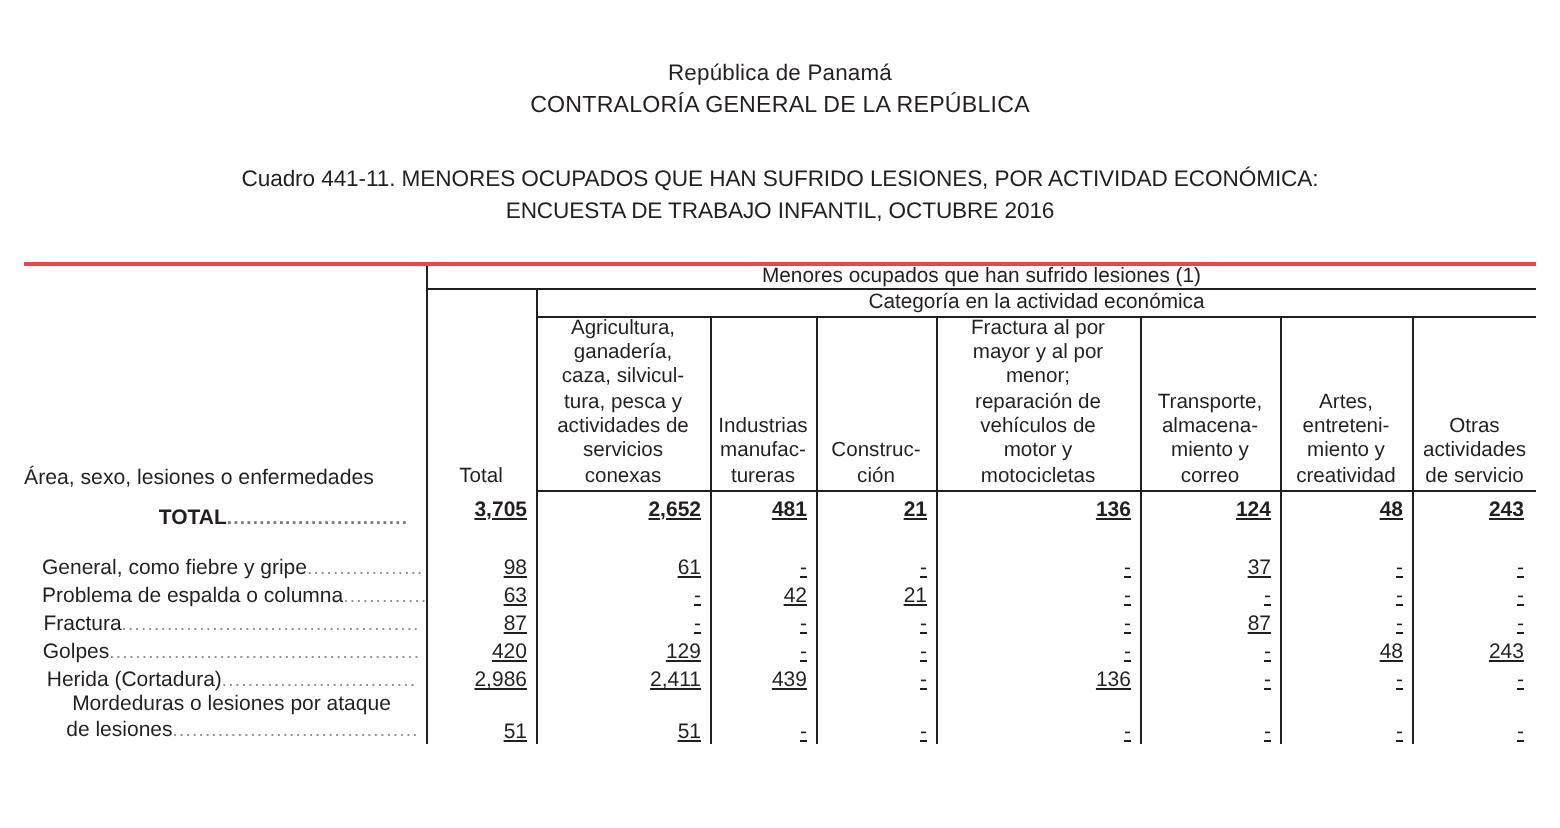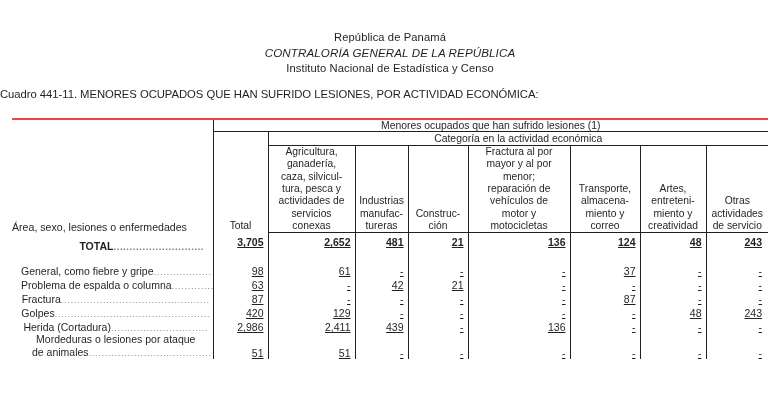--- a/index.html
+++ b/index.html
@@ -28,26 +28,25 @@
     text-align: center;
     padding-top: 30px;
     line-height: 1.38;
   }
   .masthead .line {
     font-size: 11.2px;
     letter-spacing: 0.1px;
   }
   .masthead .line.l2 {
     font-size: 11.6px;
-    font-style: italic;
   }
 
   .title-block {
-    text-align: left;
-    margin-top: 9px;
+    text-align: center;
+    margin-top: 21px;
     line-height: 1.42;
   }
   .title-block .tline {
     font-size: 11.3px;
     letter-spacing: -0.05px;
   }
 
   
   .table-wrap {
     margin-top: 16px;
@@ -159,25 +158,25 @@
   .num { font-variant-numeric: tabular-nums; text-decoration: underline; }
 </style>
 </head>
 <body>
 
 <div class="page">
 
   <div class="masthead">
     <div class="line l1">República de Panamá</div>
     <div class="line l2">CONTRALORÍA GENERAL DE LA REPÚBLICA</div>
-    <div class="line l3">Instituto Nacional de Estadística y Censo</div>
   </div>
 
   <div class="title-block">
     <div class="tline">Cuadro 441-11. MENORES OCUPADOS QUE HAN SUFRIDO LESIONES, POR ACTIVIDAD ECONÓMICA:</div>
+    <div class="tline">ENCUESTA DE TRABAJO INFANTIL, OCTUBRE 2016</div>
   </div>
 
   <div class="table-wrap">
     <table class="stat">
       <colgroup>
         <col style="width:201px">
         <col style="width:55px">
         <col style="width:87px">
         <col style="width:53px">
         <col style="width:60px">
@@ -355,21 +354,21 @@
         <td class="num">-</td>
         <td class="num">-</td>
         <td class="num last">-</td>
       </tr>
 
       <tr class="data">
         <td class="stub">
           <span class="two-line-1">Mordeduras o lesiones por ataque</span>
           <span class="two-line-2">
             <span class="leader">
-              <span class="lbl">de animales</span><span class="dots">......................................</span>
+              <span class="lbl">de lesiones</span><span class="dots">......................................</span>
             </span>
           </span>
         </td>
         <td class="num">51</td>
         <td class="num">51</td>
         <td class="num">-</td>
         <td class="num">-</td>
         <td class="num">-</td>
         <td class="num">-</td>
         <td class="num">-</td>

